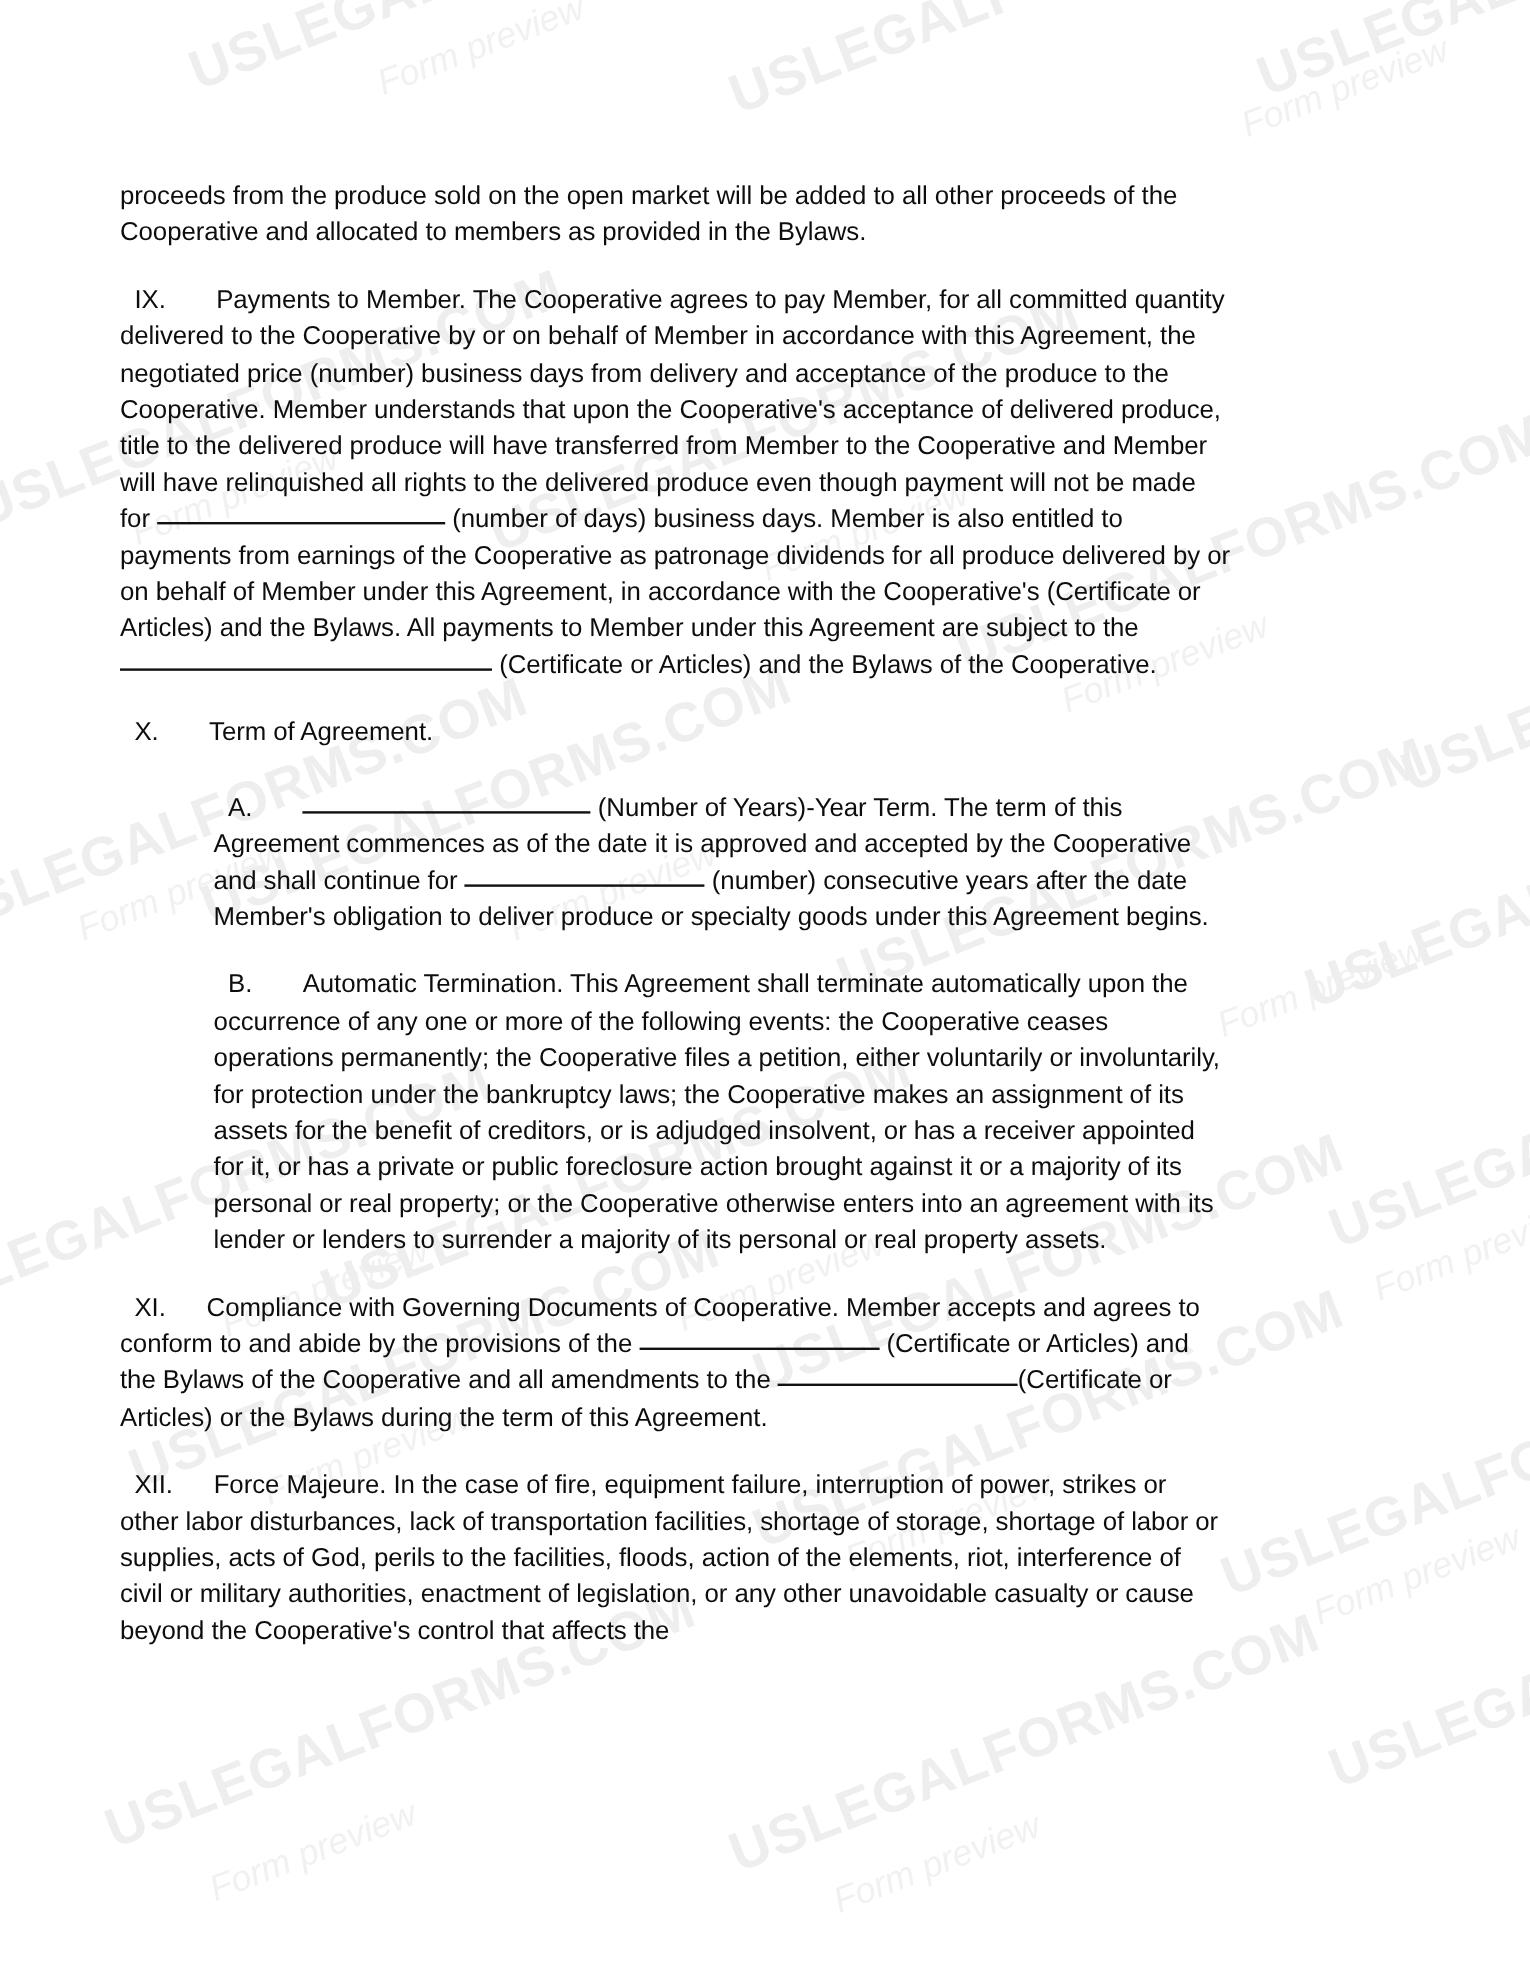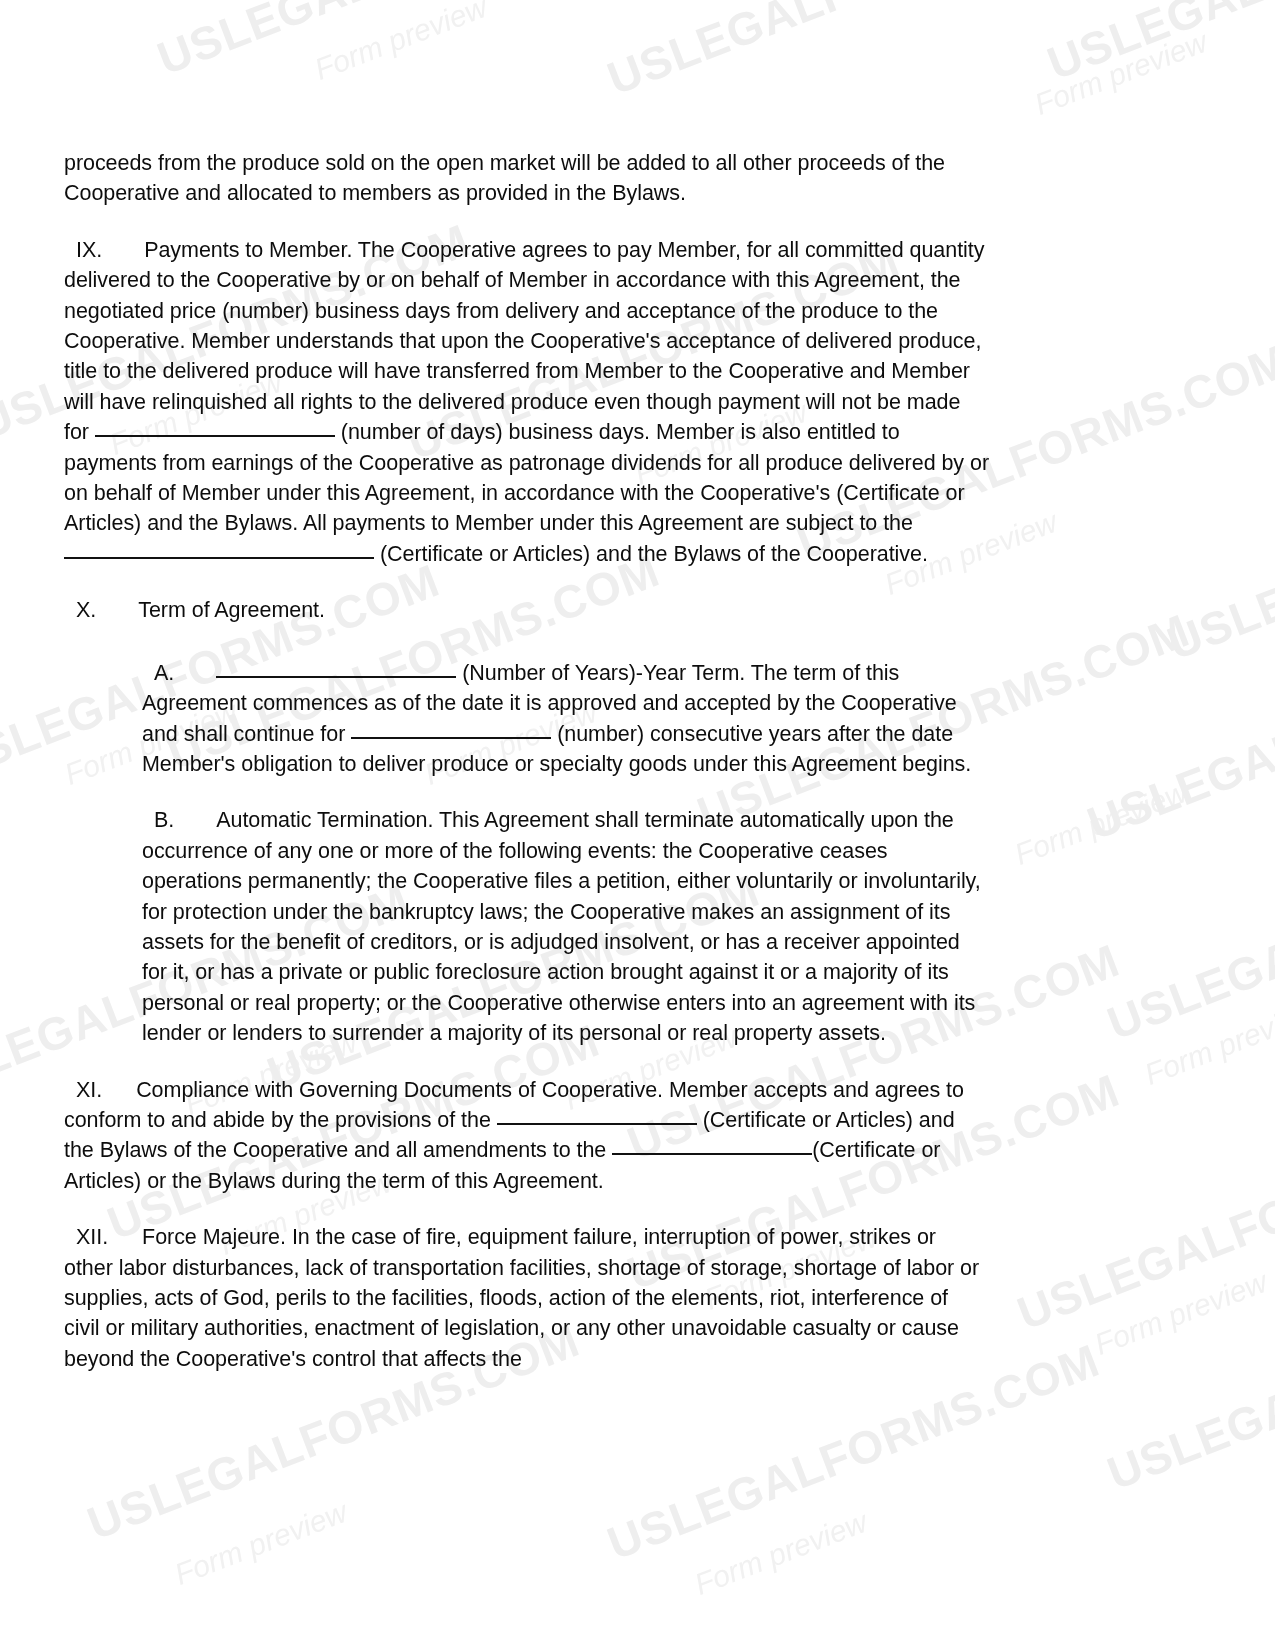--- a/index.html
+++ b/index.html
@@ -40,21 +40,21 @@
     font-size: 30px;
     color: #f1f1f1;
   }
 
   
   #page {
     position: relative;
     z-index: 1;
     width: 1275px;
     height: 1650px;
-    padding: 148px 210px 0 64px;
+    padding: 148px 210px 0 100px;
   }
   #doc-body {
     width: 925px;
     font-size: 21.5px;
     line-height: 30.4px;
     color: #0d0d0d;
     letter-spacing: -0.05px;
   }
 
   p.para {

